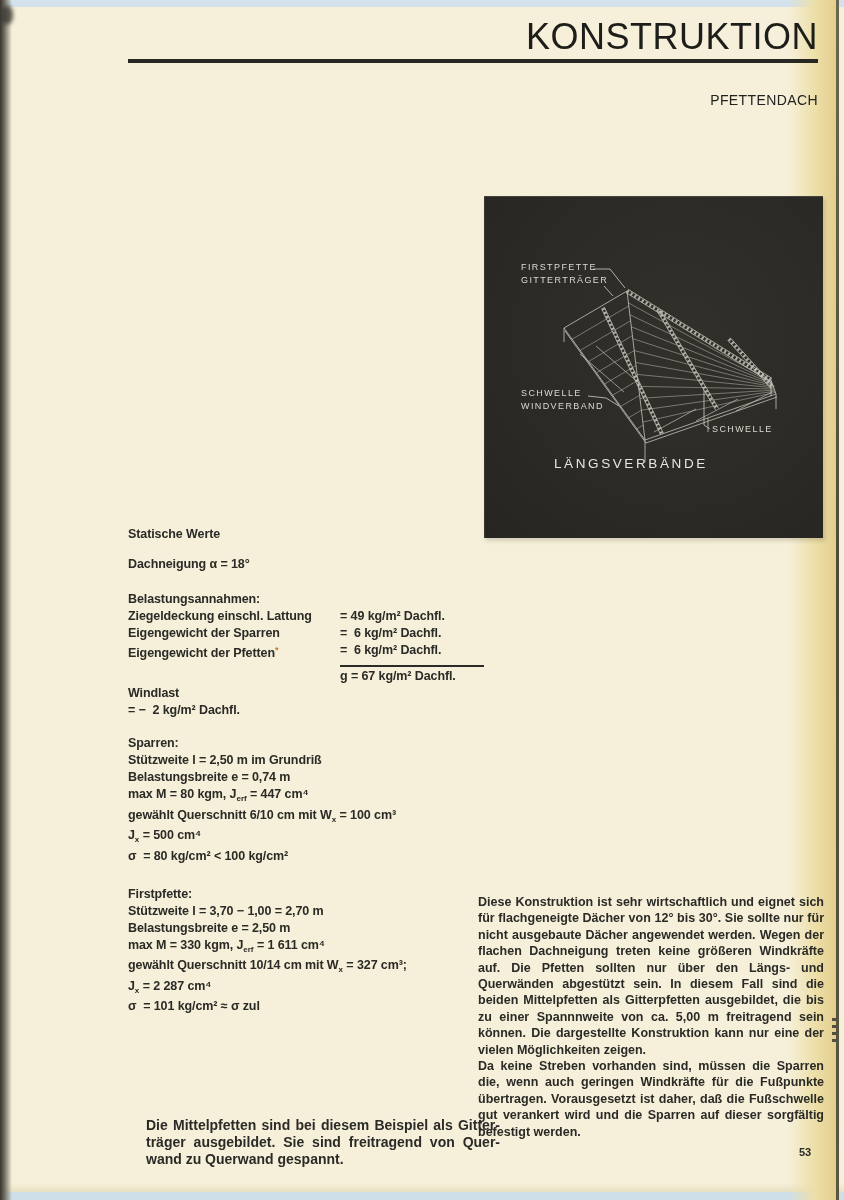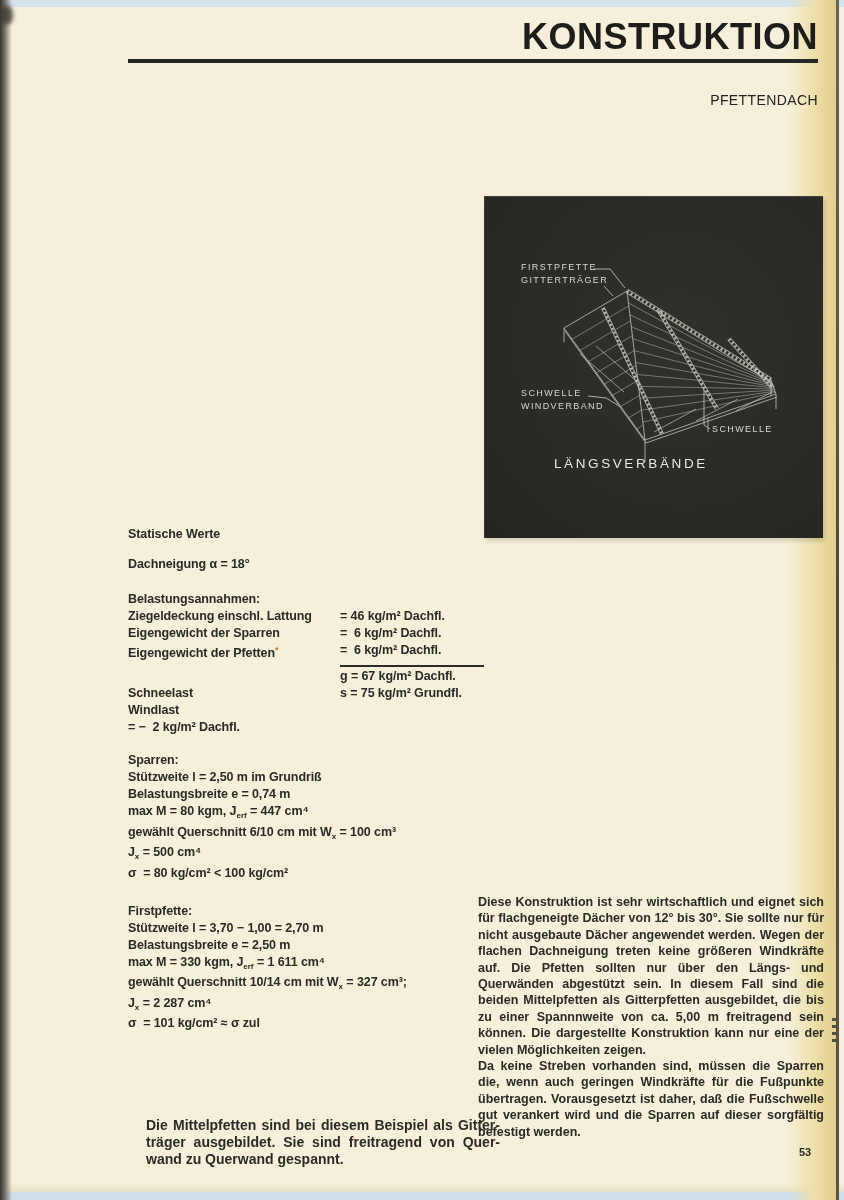--- a/index.html
+++ b/index.html
@@ -13,21 +13,21 @@
   .strip-top{position:absolute;left:0;top:0;width:844px;height:7px;background:#d3e2ec;}
   .strip-bottom{position:absolute;left:0;top:1192px;width:844px;height:8px;background:#cfdfe9;}
   .bottom-shade{position:absolute;left:0;top:1183px;width:844px;height:9px;background:linear-gradient(180deg,rgba(214,205,165,0) 0%,#e7e0c2 100%);}
   .edge-left{position:absolute;left:0;top:0;width:12px;height:1200px;background:linear-gradient(90deg,#37352e 0%,#6d6a5d 35%,rgba(246,240,218,0) 100%);}
   .edge-left-smudge{position:absolute;left:0;top:6px;width:13px;height:18px;background:#3c3a33;border-radius:40%;filter:blur(2px);opacity:.8;}
   .edge-right-gold{position:absolute;left:788px;top:0;width:49px;height:1200px;background:linear-gradient(90deg,rgba(238,223,170,0) 0%,#eddfa9 55%,#e3cd8c 100%);}
   .edge-right-line{position:absolute;left:836px;top:0;width:3px;height:1200px;background:linear-gradient(180deg,#6a6652 0%,#4e4a3a 50%,#5a5644 100%);}
   .edge-right-marks{position:absolute;left:832px;top:1018px;width:4px;height:26px;background:repeating-linear-gradient(180deg,#55503c 0 3px,rgba(0,0,0,0) 3px 7px);}
 
   
-  .title{position:absolute;top:16px;right:26px;margin:0;font-size:36px;font-weight:700;letter-spacing:.5px;color:#1d1d1a;}
+  .title{position:absolute;top:16px;right:26px;margin:0;font-size:36px;font-weight:400;letter-spacing:.5px;color:#1d1d1a;}
   .rule{position:absolute;left:128px;right:26px;top:59px;height:4px;background:#272723;}
   .subtitle{position:absolute;top:92px;right:26px;font-size:14px;font-weight:400;letter-spacing:.4px;color:#222220;}
 
   
   .panel{position:absolute;left:484px;top:196px;width:339px;height:342px;
     background:radial-gradient(circle at 58% 42%,#31302b 0%,#2b2a26 60%,#262521 100%);
     box-shadow:inset 0 1px 0 rgba(210,210,195,.16),inset 1px 0 0 rgba(210,210,195,.10),2px 3px 4px rgba(60,55,30,.18);}
   .panel svg{position:absolute;left:0;top:0;}
   .dlab{position:absolute;font-weight:400;font-size:9px;letter-spacing:1.4px;color:#dbdad0;white-space:nowrap;}
   .dlab.big{font-size:13.5px;letter-spacing:2.6px;color:#e7e7df;}
@@ -163,40 +163,36 @@
 
   <div class="stats">
     <div>Statische Werte</div>
     <div class="sp13"></div>
     <div>Dachneigung α = 18°</div>
     <div class="sp18"></div>
     <div>Belastungsannahmen:</div>
 
     <div class="srow">
       <span class="lab">Ziegeldeckung einschl. Lattung</span>
-      <span class="val">= 46 kg/m² Dachfl.</span>
+      <span class="val">= 49 kg/m² Dachfl.</span>
     </div>
     <div class="srow">
       <span class="lab">Eigengewicht der Sparren</span>
       <span class="val">=&nbsp;&nbsp;6 kg/m² Dachfl.</span>
     </div>
     <div class="srow">
       <span class="lab"><span>Eigengewicht der Pfetten</span><span class="pfetten-mark">*</span></span>
       <span class="val">=&nbsp;&nbsp;6 kg/m² Dachfl.</span>
     </div>
 
     <div class="sum-rule"></div>
 
     <div class="srow">
       <span class="lab"></span>
       <span class="val">g = 67 kg/m² Dachfl.</span>
-    </div>
-    <div class="srow">
-      <span class="lab">Schneelast</span>
-      <span class="val">s = 75 kg/m² Grundfl.</span>
     </div>
     <div>Windlast</div>
     <div class="srow">
       <span class="val">= −&nbsp;&nbsp;2 kg/m² Dachfl.</span>
     </div>
 
     <div class="sp16"></div>
     <div>Sparren:</div>
     <div>Stützweite l = 2,50 m im Grundriß</div>
     <div>Belastungsbreite e = 0,74 m</div>

